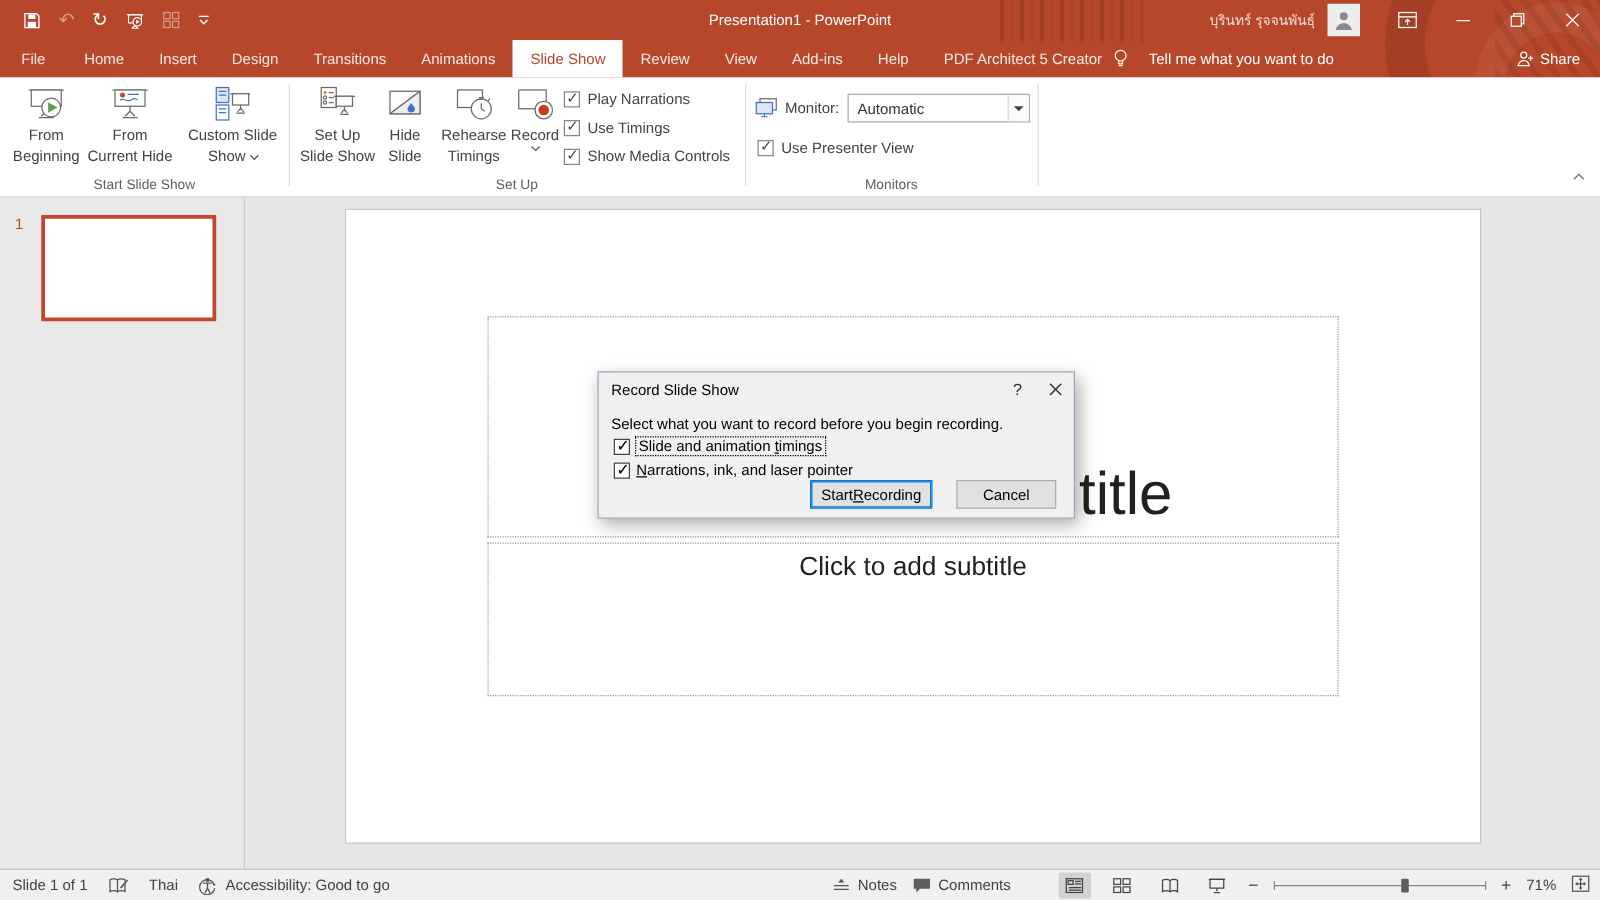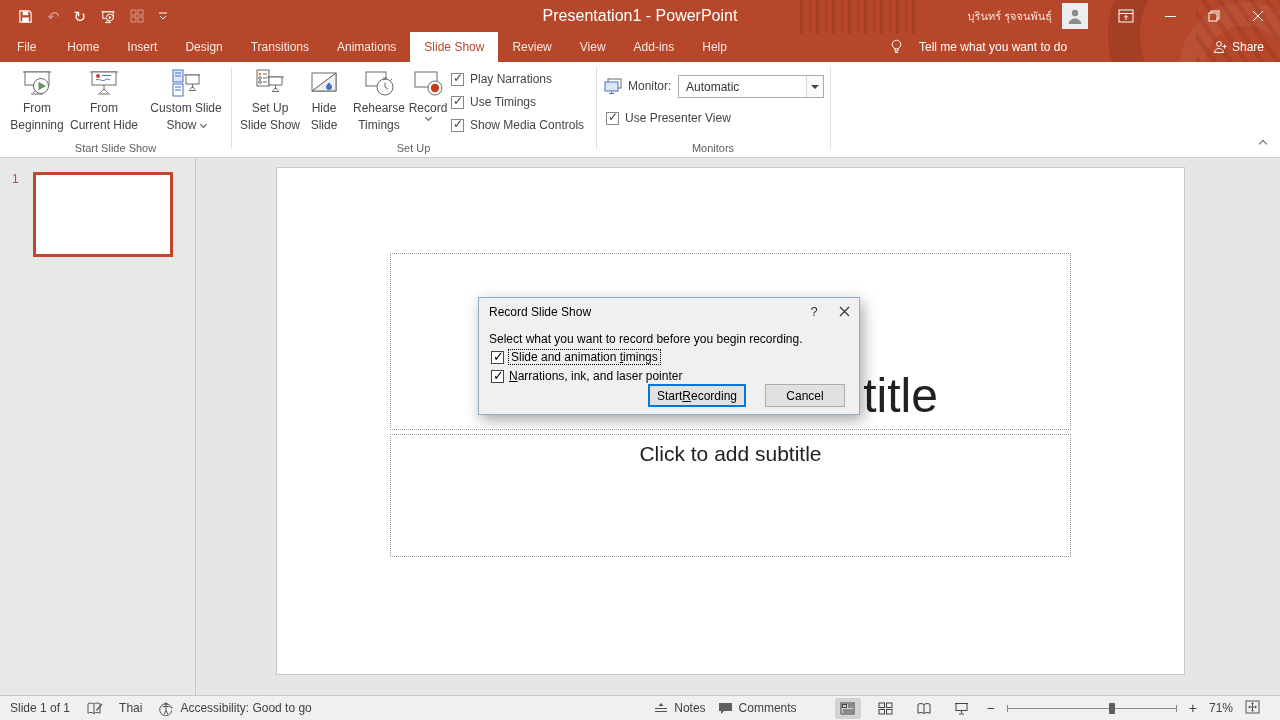--- a/index.html
+++ b/index.html
@@ -13,21 +13,21 @@
     background:repeating-linear-gradient(90deg, rgba(0,0,0,.10) 0 3px, transparent 3px 9px, rgba(0,0,0,.06) 9px 11px, transparent 11px 16px); }
   .decor-c1 { position:absolute; left:1108px; top:-70px; width:210px; height:210px; border:32px solid rgba(0,0,0,.10); border-radius:50%; }
   .decor-c2 { position:absolute; left:1180px; top:2px; width:130px; height:130px; border:24px solid rgba(255,255,255,.05); border-radius:50%; }
   .decor-diag { position:absolute; left:1196px; top:0; width:84px; height:62px;
     background:repeating-linear-gradient(55deg, rgba(0,0,0,.08) 0 5px, transparent 5px 13px); }
 
   #titlebar { position:absolute; left:0; top:0; width:1280px; height:32px; display:flex; align-items:center; color:#fff; }
   .qat { display:flex; align-items:center; gap:14px; padding-left:18px; height:100%; }
   .qat-item { display:flex; align-items:center; color:#fff; font-size:15px; line-height:1; cursor:default; }
   .dim { opacity:.45; }
-  .win-title { position:absolute; left:0; right:0; top:0; height:32px; display:flex; align-items:center; justify-content:center; font-size:16px; color:#fff; pointer-events:none; }
+  .win-title { position:absolute; left:0; right:0; top:0; height:32px; display:flex; align-items:center; justify-content:center; font-size:12px; color:#fff; pointer-events:none; }
   .tb-right { position:absolute; right:0; top:0; height:32px; display:flex; align-items:center; }
   .user-name { font-size:11px; color:#F3DFD9; margin-right:10px; }
   .avatar { width:26px; height:26px; background:#EDEDED; display:flex; align-items:center; justify-content:center; margin-right:16px; }
   .winbtn { width:44px; height:32px; display:flex; align-items:center; justify-content:center; }
 
   #tabrow { position:absolute; left:0; top:32px; width:1280px; height:30px; display:flex; align-items:stretch; }
   .tab { padding:0 14px; display:flex; align-items:center; font-size:12px; color:#F6E9E5; white-space:nowrap; }
   .tab.active { background:#fff; color:#B7472A; }
   .tellme { position:absolute; left:890px; top:0; height:30px; display:flex; align-items:center; gap:16px; color:#fff; font-size:12px; }
   .share { position:absolute; right:16px; top:0; height:30px; display:flex; align-items:center; gap:4px; color:#fff; font-size:12px; }
@@ -74,21 +74,21 @@
   .focus-rect { outline:1px dotted #000; padding:0 2px; }
   .dlg-buttons { position:absolute; right:14px; bottom:7px; display:flex; gap:19px; }
   .btn { height:23px; background:#E1E1E1; border:1px solid #ADADAD; font-size:12px; color:#000; display:flex; align-items:center; justify-content:center; font-family:"Liberation Sans",sans-serif; }
   .btn.primary { width:98px; border:1px solid #0078D7; box-shadow:inset 0 0 0 1px #0078D7; }
   .btn.secondary { width:80px; }
 
   
   #statusbar { position:absolute; left:0; top:695px; width:1280px; height:25px; background:#F1F0EF; border-top:1px solid #C8C6C4; display:flex; align-items:center; font-size:12px; color:#424242; }
   .sb-left { display:flex; align-items:center; gap:16px; padding-left:10px; }
   .sb-item { display:flex; align-items:center; gap:6px; white-space:nowrap; }
-  .sb-right { margin-left:auto; display:flex; align-items:center; gap:12px; padding-right:20px; }
+  .sb-right { margin-left:auto; display:flex; align-items:center; gap:12px; padding-right:8px; }
   .viewbtn { width:26px; height:21px; display:flex; align-items:center; justify-content:center; border-radius:2px; }
   .viewbtn.active { background:#D4D2D0; }
   .zoom-track { position:relative; width:170px; height:14px; }
   .zoom-track .line { position:absolute; left:0; right:0; top:7px; height:1px; background:#8A8886; }
   .zoom-track .tick-l,.zoom-track .tick-r { position:absolute; top:4px; width:1px; height:7px; background:#8A8886; }
   .zoom-track .tick-l { left:0; } .zoom-track .tick-r { right:0; }
   .zoom-thumb { position:absolute; left:60%; top:2px; width:6px; height:11px; background:#605E5C; border-radius:1px; }
   .zs { font-size:14px; color:#424242; }
 </style>
 </head>
@@ -175,20 +175,21 @@
     <div class="tab">Home</div>
     <div class="tab">Insert</div>
     <div class="tab">Design</div>
     <div class="tab">Transitions</div>
     <div class="tab">Animations</div>
     <div class="tab active">Slide Show</div>
     <div class="tab">Review</div>
     <div class="tab">View</div>
     <div class="tab">Add-ins</div>
     <div class="tab">Help</div>
+    <div class="tab">PDF Architect 5 Creator</div>
     <div class="tellme">
       <svg width="13" height="16" viewBox="0 0 13 16">
           <circle cx="6.5" cy="5.5" r="4.3" fill="none" stroke="#fff"></circle>
           <path d="M5 10v2h3v-2M5 13.5h3" stroke="#fff" fill="none"></path>
         </svg>
       <span>Tell me what you want to do</span>
     </div>
     <div class="share">
       <svg width="15" height="14" viewBox="0 0 15 14">
           <circle cx="6" cy="4" r="2.4" fill="none" stroke="#fff"></circle>

